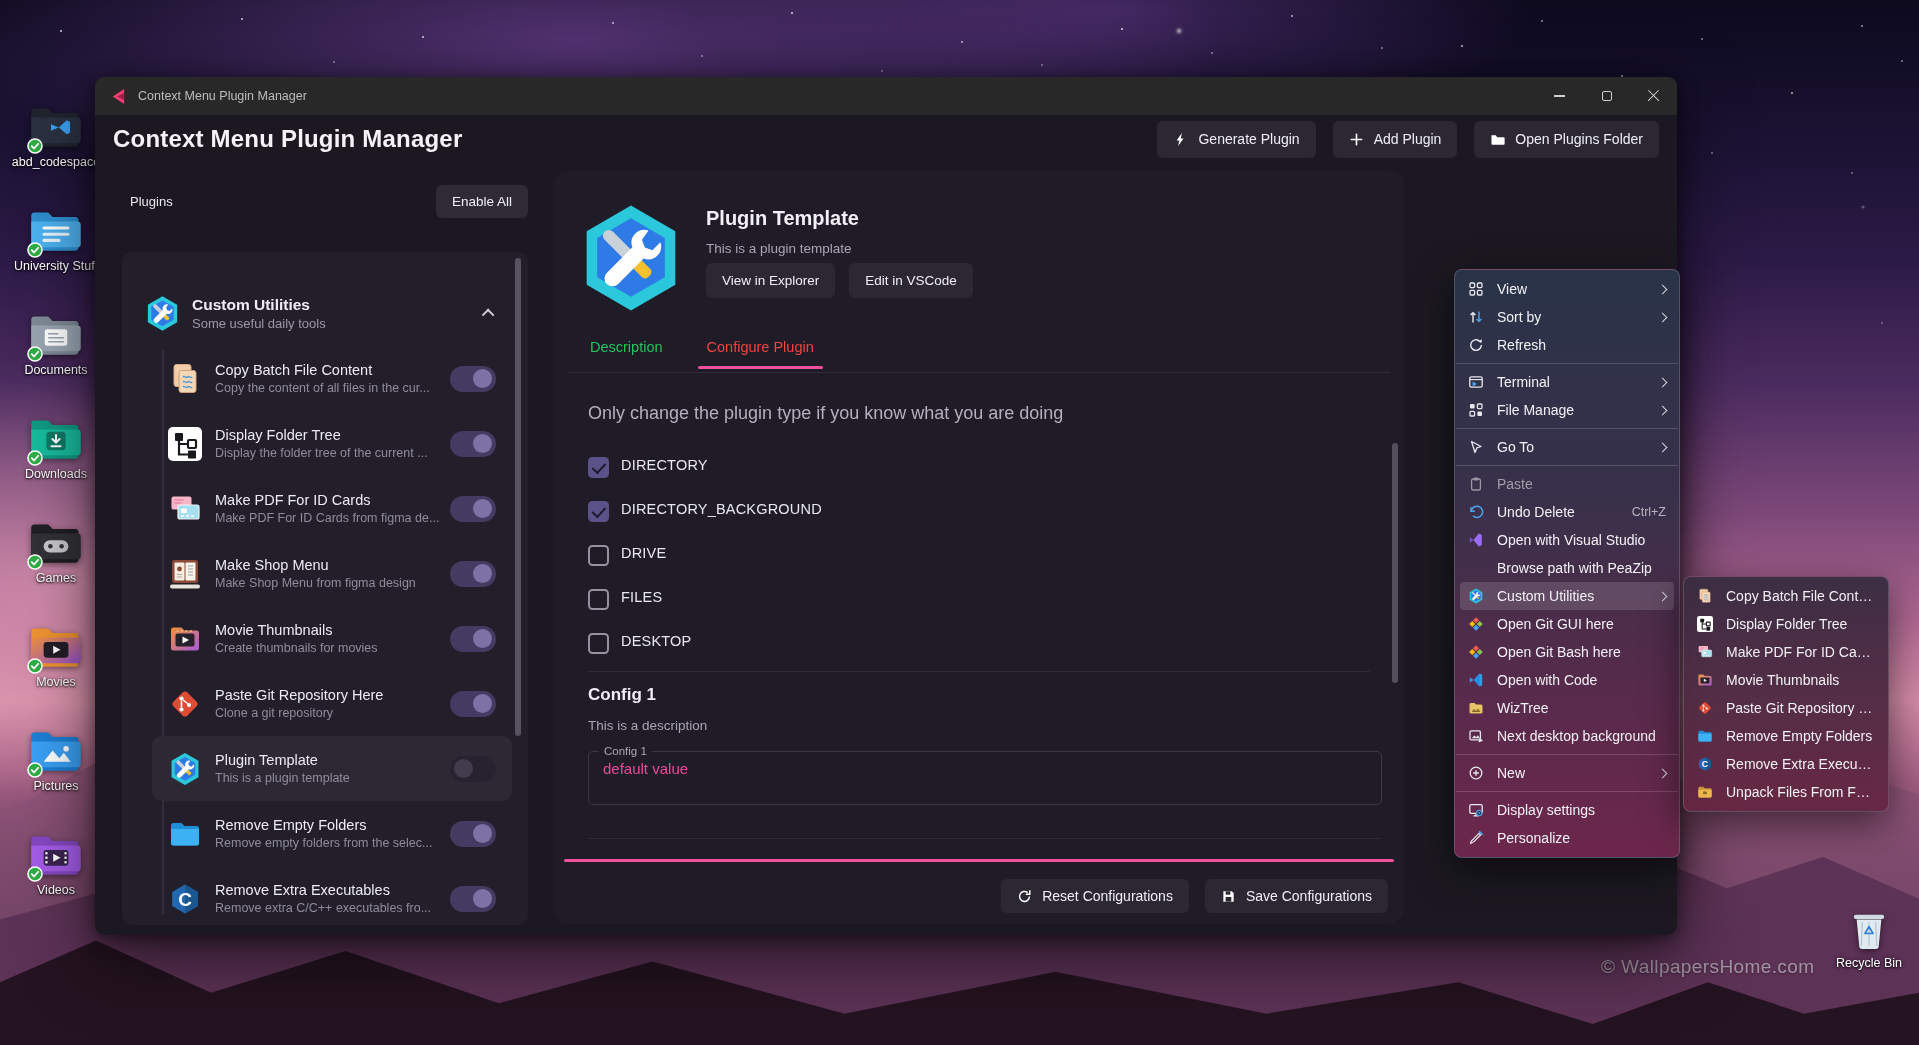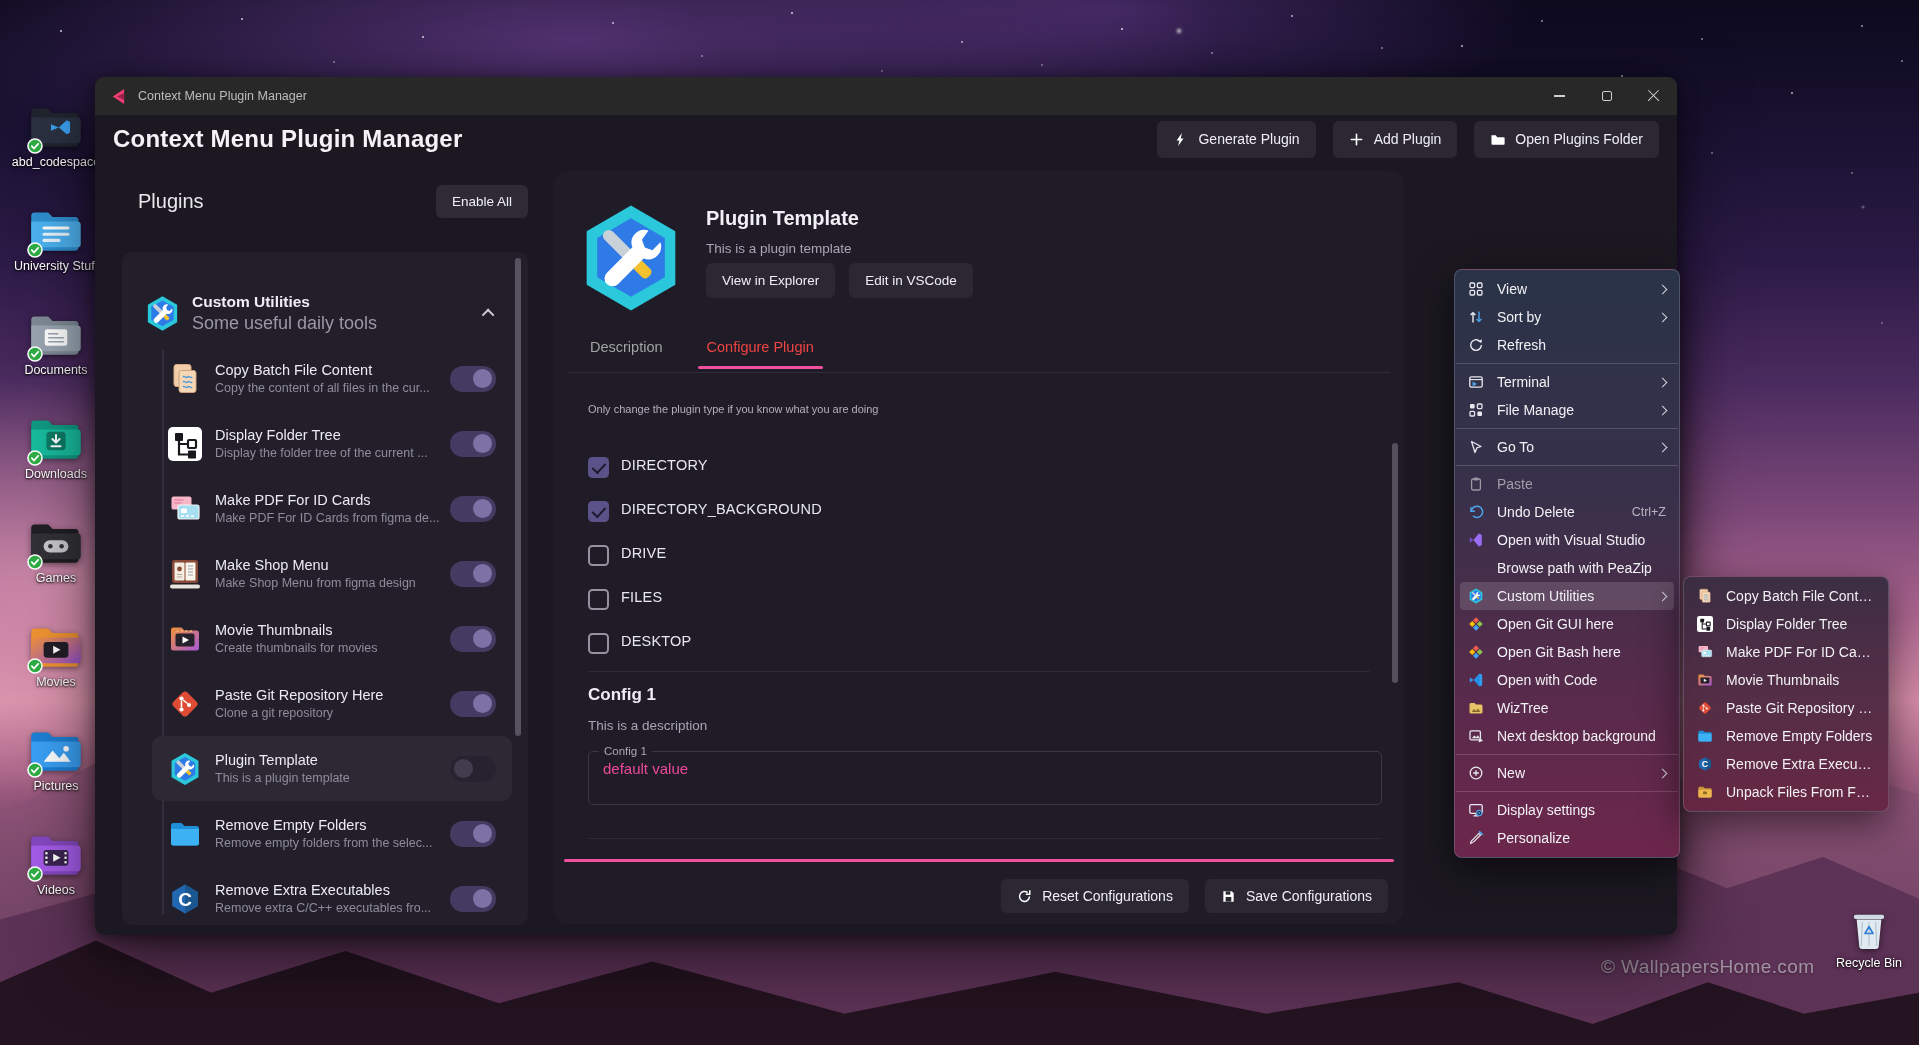--- a/index.html
+++ b/index.html
@@ -77,30 +77,30 @@
   .app-body { position:relative; height:820px; background:#1b1821; border-radius:0 0 9px 9px; overflow:hidden; }
 
   .app-header { position:absolute; left:18px; right:18px; top:4px; height:40px; display:flex; align-items:center; }
   .page-title { font-size:24px; font-weight:600; color:#f4f2f7; letter-spacing:.2px; }
   .hdr-buttons { margin-left:auto; display:flex; gap:17px; }
   .btn { display:flex; align-items:center; gap:10px; background:#2b2834; border-radius:6px; height:37px; padding:0 16px;
     font-size:14px; color:#f0eef4; cursor:pointer; white-space:nowrap; }
   .btn .icon svg { width:15px; height:15px; display:block; }
 
   .panel-title-row { position:absolute; left:35px; top:69px; width:398px; height:34px; display:flex; align-items:center; }
-  .panel-title { font-size:20px; color:#e9e7ee;margin-left:8px; }
+  .panel-title { font-size:13px; color:#e9e7ee; }
   .panel-title-row .btn { margin-left:auto; height:33px; font-size:13.5px; background:#2e2b37; }
 
   
   .list-card { position:absolute; left:27px; top:137px; width:406px; height:673px; background:#221f2b; border-radius:10px; overflow:hidden; }
   .group-row { position:absolute; top:40px; left:22px; right:22px; height:42px; display:flex; align-items:center; cursor:pointer; }
   .group-icon svg { width:37px; height:37px; display:block; }
   .group-text { margin-left:11px; }
   .group-name { font-size:15.5px; font-weight:600; color:#efedf3; }
-  .group-desc { font-size:18px; color:#9b97a5; margin-top:2px; }
+  .group-desc { font-size:13px; color:#9b97a5; margin-top:2px; }
   .chev-up { margin-left:auto; margin-right:12px; width:9px; height:9px; border-left:2px solid #cfccd6; border-top:2px solid #cfccd6; transform:rotate(45deg) translateY(2px); }
   .guide-line { position:absolute; left:40px; top:98px; bottom:10px; width:2px; background:#322f3c; border-radius:1px; }
   .plugin-rows { position:absolute; left:30px; right:16px; top:94px; }
   .p-row { position:relative; height:65px; display:flex; align-items:center; border-radius:10px; cursor:pointer; }
   .p-row.selected { background:#2c2935; }
   .p-icon { margin-left:16px; flex:none; }
   .p-icon svg { width:34px; height:34px; display:block; }
   .p-text { margin-left:13px; min-width:0; }
   .p-name { font-size:14.5px; font-weight:500; color:#edebf1; white-space:nowrap; }
   .p-desc { font-size:12.5px; color:#8f8b9a; margin-top:3px; white-space:nowrap; }
@@ -112,25 +112,25 @@
 
   
   .detail-card { position:absolute; left:459px; top:56px; width:850px; height:753px; background:#1f1c27; border-radius:14px; }
   .hex-big { position:absolute; left:21px; top:31px; width:112px; height:112px; }
   .hex-big svg { width:112px; height:112px; display:block; }
   .d-title { position:absolute; left:152px; top:36px; font-size:20px; font-weight:600; color:#f2f0f6; }
   .d-sub { position:absolute; left:152px; top:70px; font-size:13.5px; color:#a9a5b4; }
   .d-actions { position:absolute; left:152px; top:92px; display:flex; gap:14px; }
   .d-actions .btn { height:35px; font-size:13.5px; }
   .tabs { position:absolute; left:33px; top:168px; display:flex; gap:38px; }
-  .tab { position:relative; font-size:14.5px; color:#a3a3a3; padding:0 3px 14px; cursor:pointer; }
+  .tab { position:relative; font-size:14.5px; color:#22c55e; padding:0 3px 14px; cursor:pointer; }
   .tab.active { color:#ef4444; }
   .tab.active::after { content:""; position:absolute; left:-6px; right:-6px; bottom:0; height:3.5px; border-radius:2px; background:#f0519e; }
   .tab-divider { position:absolute; left:14px; right:14px; top:201px; height:1px; background:#302d3a; }
-  .hint { position:absolute; left:34px; top:232px; font-size:11px; color:#b3afbc; }
+  .hint { position:absolute; left:34px; top:232px; font-size:18px; color:#b3afbc; }
   .checks { position:absolute; left:34px; top:270px; }
   .check-row { height:28px; margin-bottom:14px; display:flex; align-items:flex-start; cursor:pointer;margin-top:16px; }
   .cb { width:21px; height:21px; border-radius:4.5px; flex:none; }
   .cb.on { position:relative; background:#5b5289; }
   .cb.on::after { content:""; position:absolute; left:7px; top:2.5px; width:5.5px; height:11px;
     border-right:2.6px solid #201b30; border-bottom:2.6px solid #201b30; transform:rotate(43deg); }
   .cb.off { border:2.2px solid #95919f; }
   .check-label { margin-left:12px; font-size:14.5px; color:#e9e7ee; letter-spacing:.2px; }
   .div1 { position:absolute; left:34px; right:34px; top:500px; height:1px; background:#2e2b37; }
   .cfg-title { position:absolute; left:34px; top:514px; font-size:17px; font-weight:600; color:#efedf3; }

